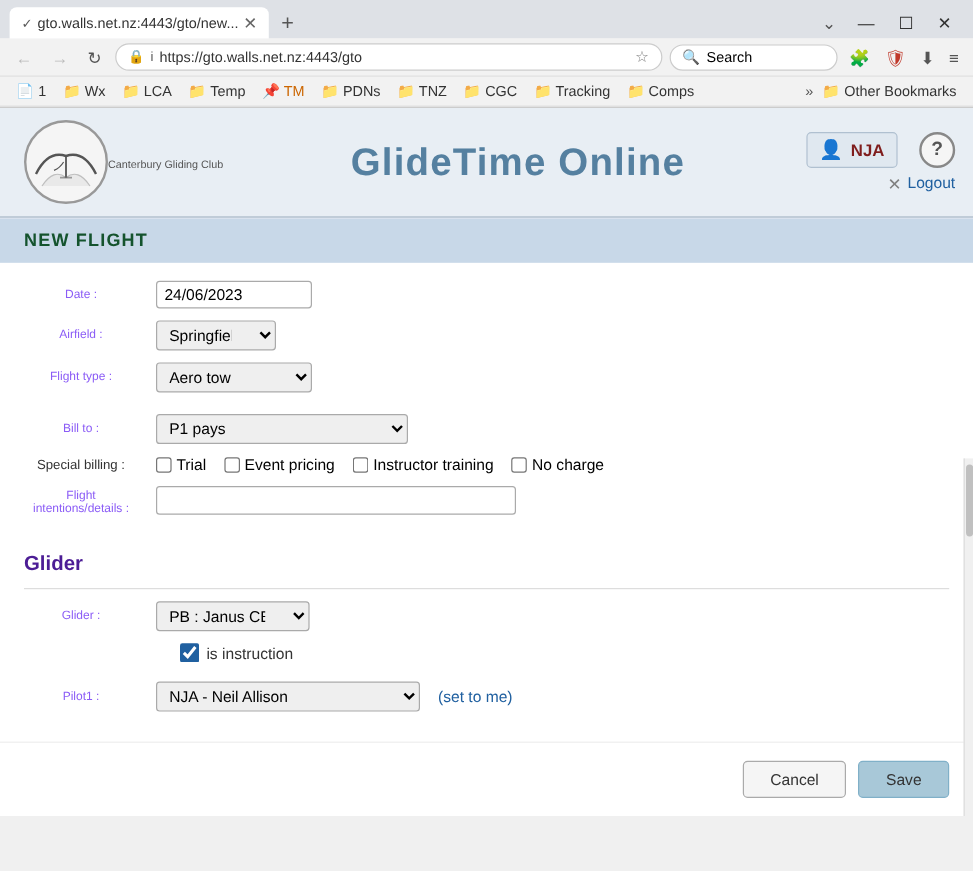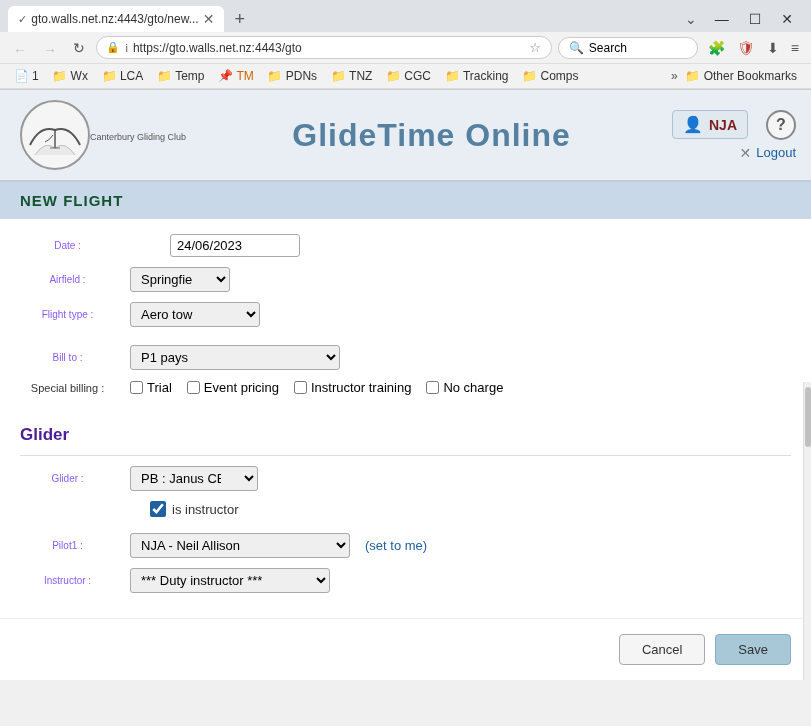--- a/index.html
+++ b/index.html
@@ -49,21 +49,21 @@
 
     
     .main-content { background: white; padding: 0; }
     .page-header { background: #c8d8e8; padding: 10px 20px; }
     .page-title { font-size: 15px; font-weight: bold; color: #14532d; letter-spacing: 1px; }
 
     .form-section { padding: 15px 20px; }
     .form-row { display: flex; align-items: center; margin-bottom: 10px; gap: 10px; }
     .form-label { width: 100px; text-align: center; color: #8b5cf6; font-size: 10px; padding-right: 5px; }
     .form-control { font-size: 13px; padding: 3px 6px; border: 1px solid #aaa; border-radius: 3px; }
-    .form-control-date { width: 130px; margin-left: 40px; }
+    .form-control-date { width: 130px; }
     .form-control-select { padding: 3px 20px 3px 6px; appearance: auto; }
     .form-control-airfield { width: 100px; }
     .form-control-flight-type { width: 130px; }
     .form-control-billto { width: 210px; }
     .form-control-text { width: 300px; height: 24px; }
     .form-control-glider { width: 128px; }
     .form-control-pilot { width: 220px; }
     .form-control-instructor { width: 200px; }
 
     .special-billing-row { display: flex; align-items: center; margin-bottom: 10px; gap: 10px; }
@@ -270,54 +270,52 @@
           <input type="checkbox" style="">
           <span>Instructor training</span>
         </label>
         <label class="billing-option">
           <input type="checkbox" style="">
           <span>No charge</span>
         </label>
       </div>
     </div>
 
+    <div class="form-row" style="align-items:flex-start;">
+      <label class="form-label" style="padding-top:3px;">Flight intentions/details :</label>
+      <input type="text" class="form-control form-control-text" value="" style="">
+    </div>
 
     <div style="height:5px;"></div>
 
     <div class="section-title">Glider</div>
     <div class="separator"></div>
 
     <div class="form-row">
       <label class="form-label">Glider :</label>
       <select class="form-control form-control-select form-control-glider">
         <option>PB : Janus CE</option>
       </select>
     </div>
 
     <div class="is-instruction-row">
       <input type="checkbox" class="is-instruction-checkbox" checked="" style="">
-      <span class="is-instruction-label">is instructor</span>
+      <span class="is-instruction-label">is instruction</span>
     </div>
 
     <div style="height:8px;"></div>
 
     <div class="form-row">
       <label class="form-label">Pilot1 :</label>
       <select class="form-control form-control-select form-control-pilot">
         <option>NJA - Neil Allison</option>
       </select>
       <a class="set-to-me">(set to me)</a>
     </div>
 
-    <div class="form-row">
-      <label class="form-label">Instructor :</label>
-      <select class="form-control form-control-select form-control-instructor">
-        <option>*** Duty instructor ***</option>
-      </select>
-    </div>
 
   </div>
 
   <div class="form-footer">
     <button class="btn-cancel">Cancel</button>
     <button class="btn-save">Save</button>
   </div>
 
 </div>
 

